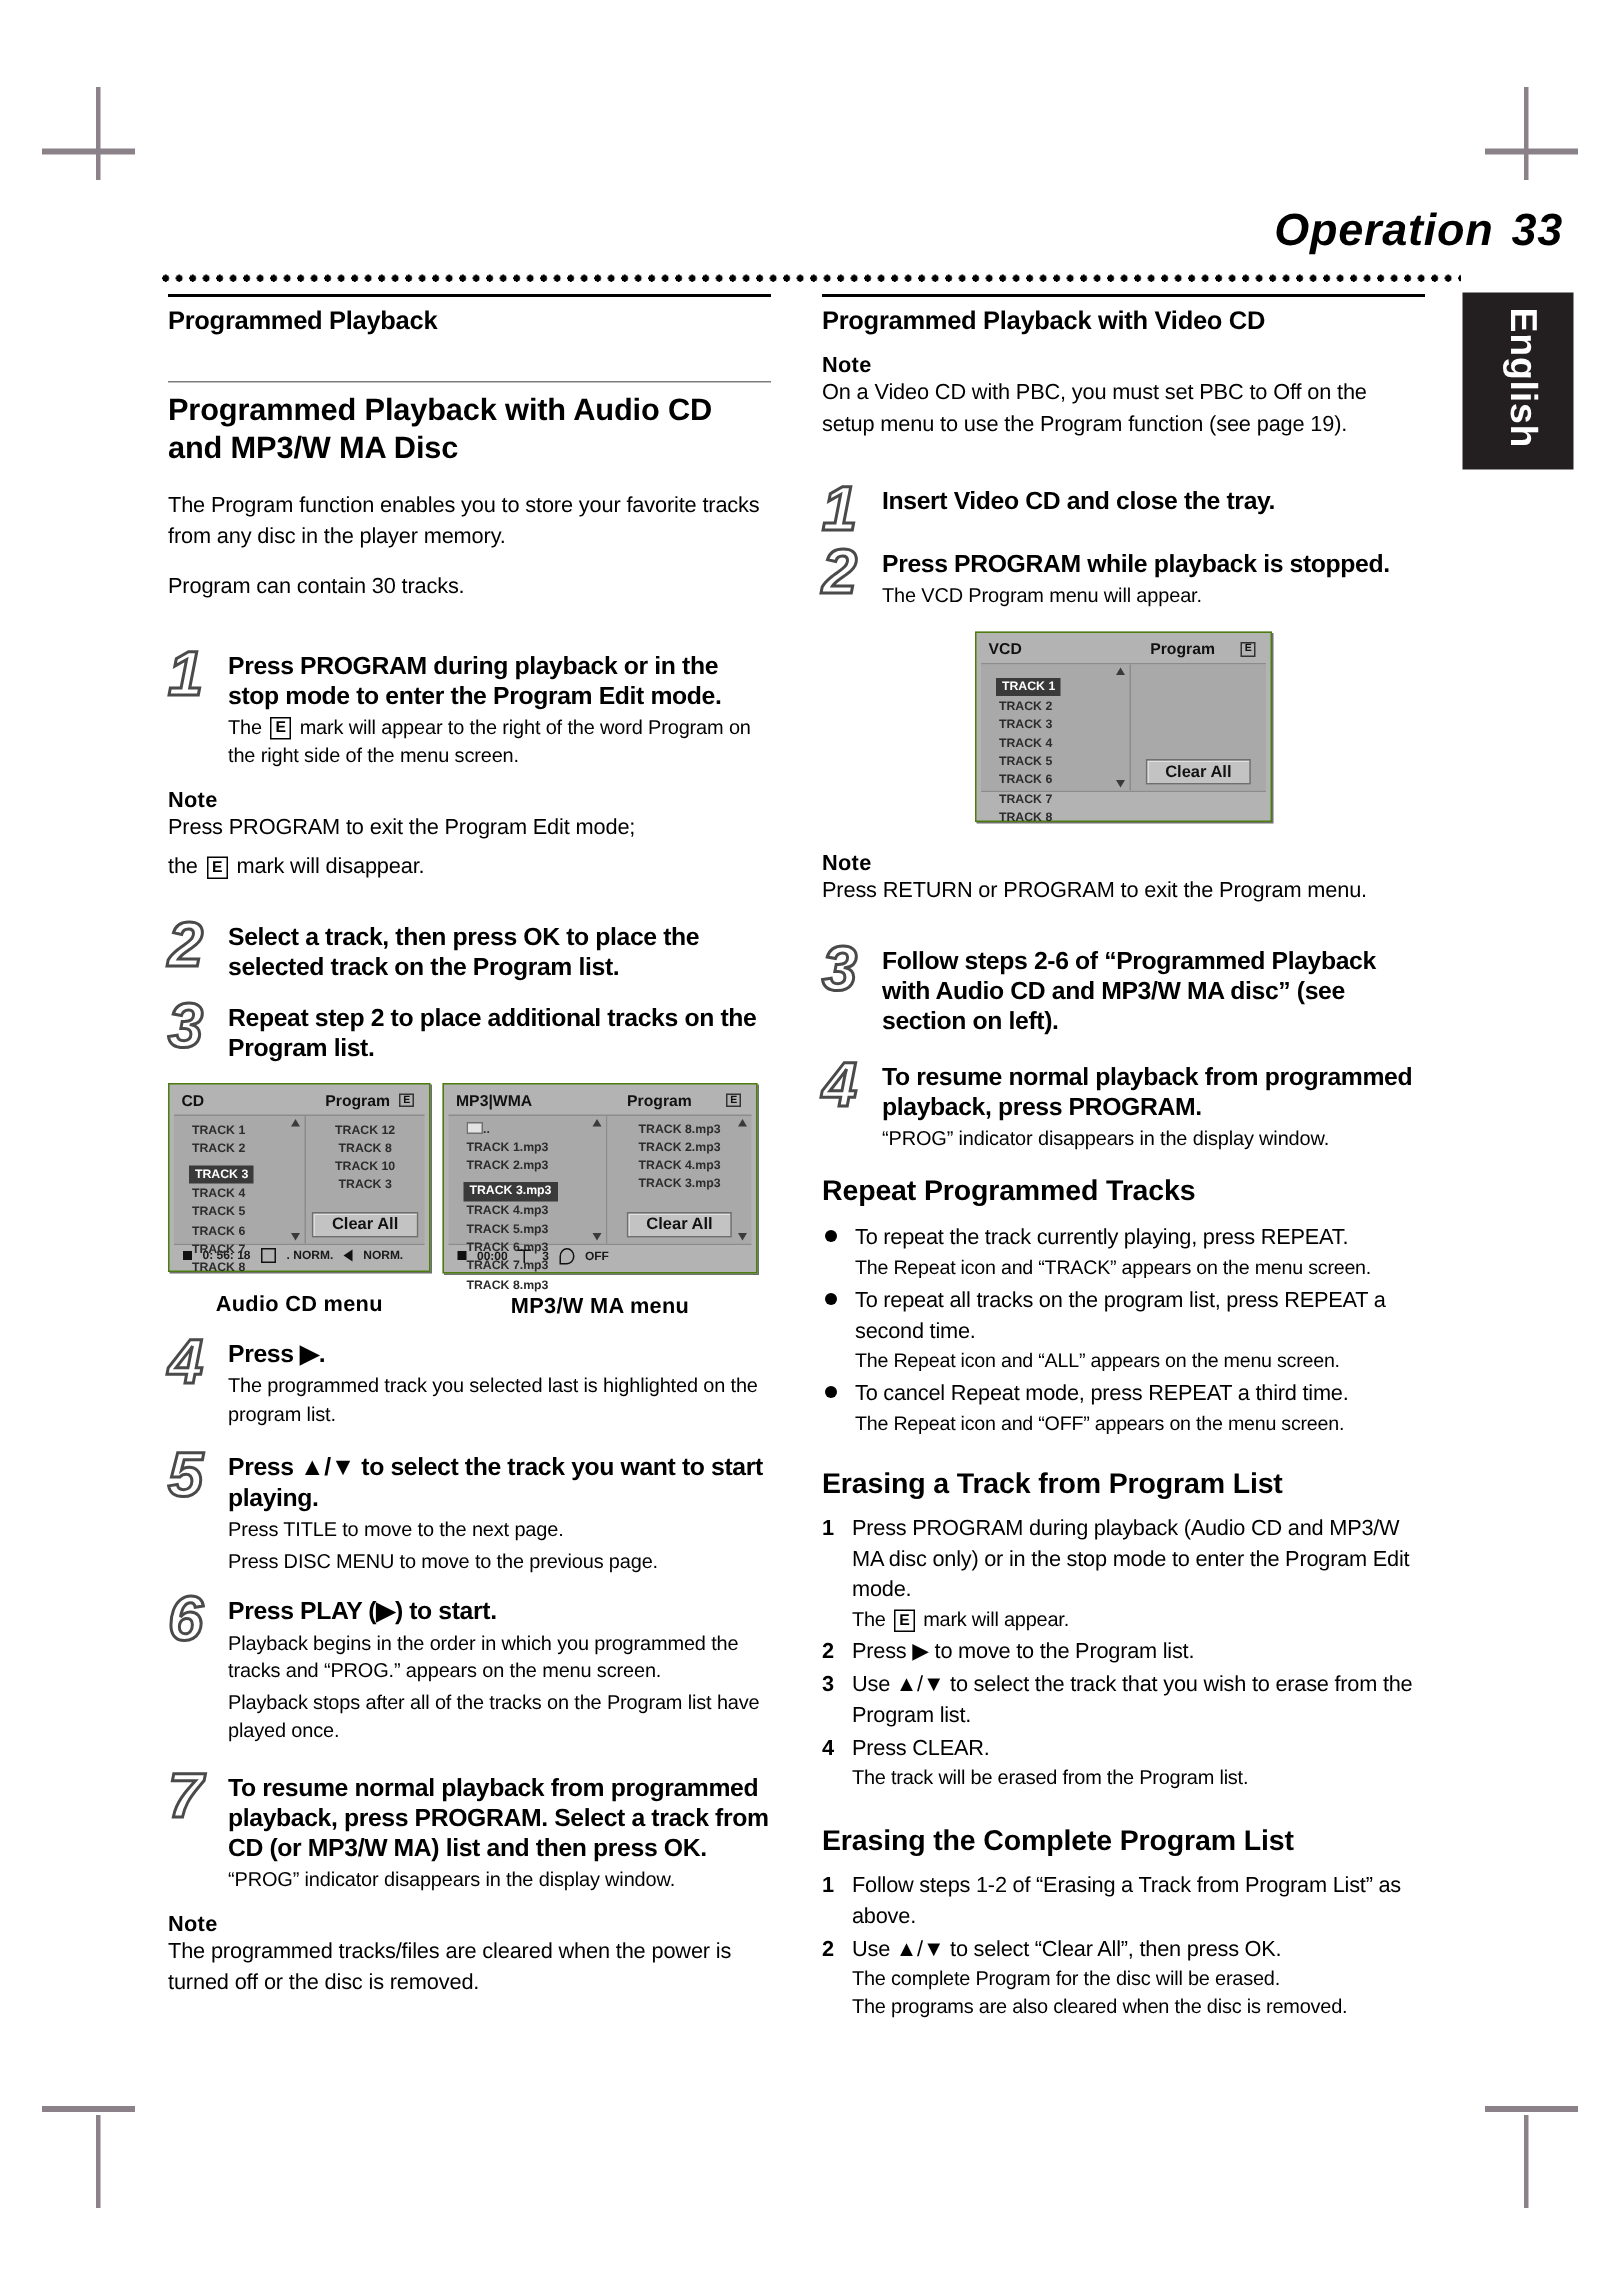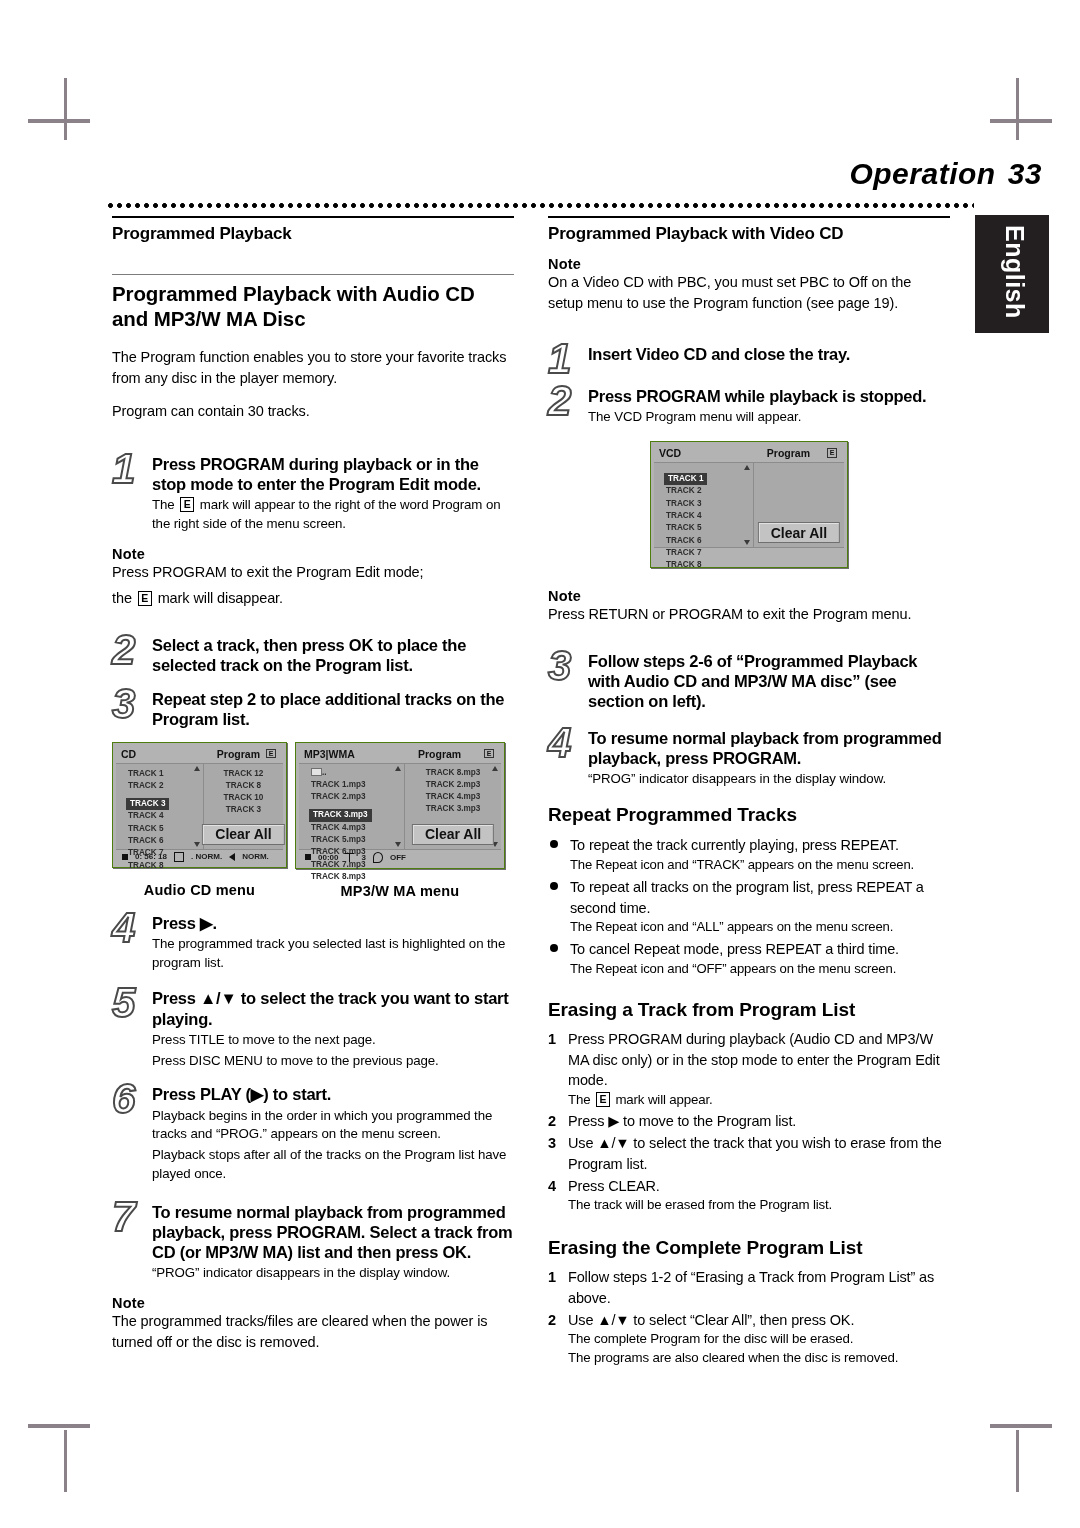--- a/index.html
+++ b/index.html
@@ -1,21 +1,21 @@
 <!DOCTYPE html>
 <html><head>
 <meta charset="utf-8">
 <style>
   html,body{margin:0;padding:0;}
   body{
     width:1080px;height:1528px;background:#ffffff;
     font-family:"Liberation Sans", sans-serif;
     color:#000;position:relative;overflow:hidden;
   }
-  .page{position:absolute;inset:0;margin-top:20px;}
+  .page{position:absolute;inset:0;}
 
   
   .crop{position:absolute;background:#8a8288;}
   .crop.v{width:3px;height:62px;}
   .crop.h{width:62px;height:4px;}
 
   
   .head-title{
     position:absolute;right:38px;top:137px;
     font-size:30px;font-weight:bold;font-style:italic;
@@ -130,21 +130,21 @@
   }
   .scroll .ar{
     position:absolute;left:0;width:0;height:0;border-left:3.5px solid transparent;
     border-right:3.5px solid transparent;
   }
   .scroll .up{top:0;border-bottom:5px solid #3a3a3a;}
   .scroll .dn{bottom:0;border-top:5px solid #3a3a3a;}
   .clearall{
     position:absolute;left:50%;transform:translateX(-50%);bottom:4px;
     background:#c3c3c3;border:1px solid #6f6f6f;box-shadow:inset 1px 1px 0 #e2e2e2;
-    font-size:14px;font-weight:bold;padding:1.5px 12px;color:#111;white-space:nowrap;
+    font-size:11px;font-weight:bold;padding:1.5px 12px;color:#111;white-space:nowrap;
   }
   .osd-status{
     border-top:1px solid #8c8c8c;background:#b3b3b3;
     display:flex;align-items:center;gap:7px;padding:2px 6px;
     font-size:8px;font-weight:bold;color:#1a1a1a;
   }
   .sq{width:6px;height:6px;background:#111;display:inline-block;}
   .osd-caption{
     text-align:center;font-size:14.5px;font-weight:bold;margin-top:14px;letter-spacing:.2px;
   }

